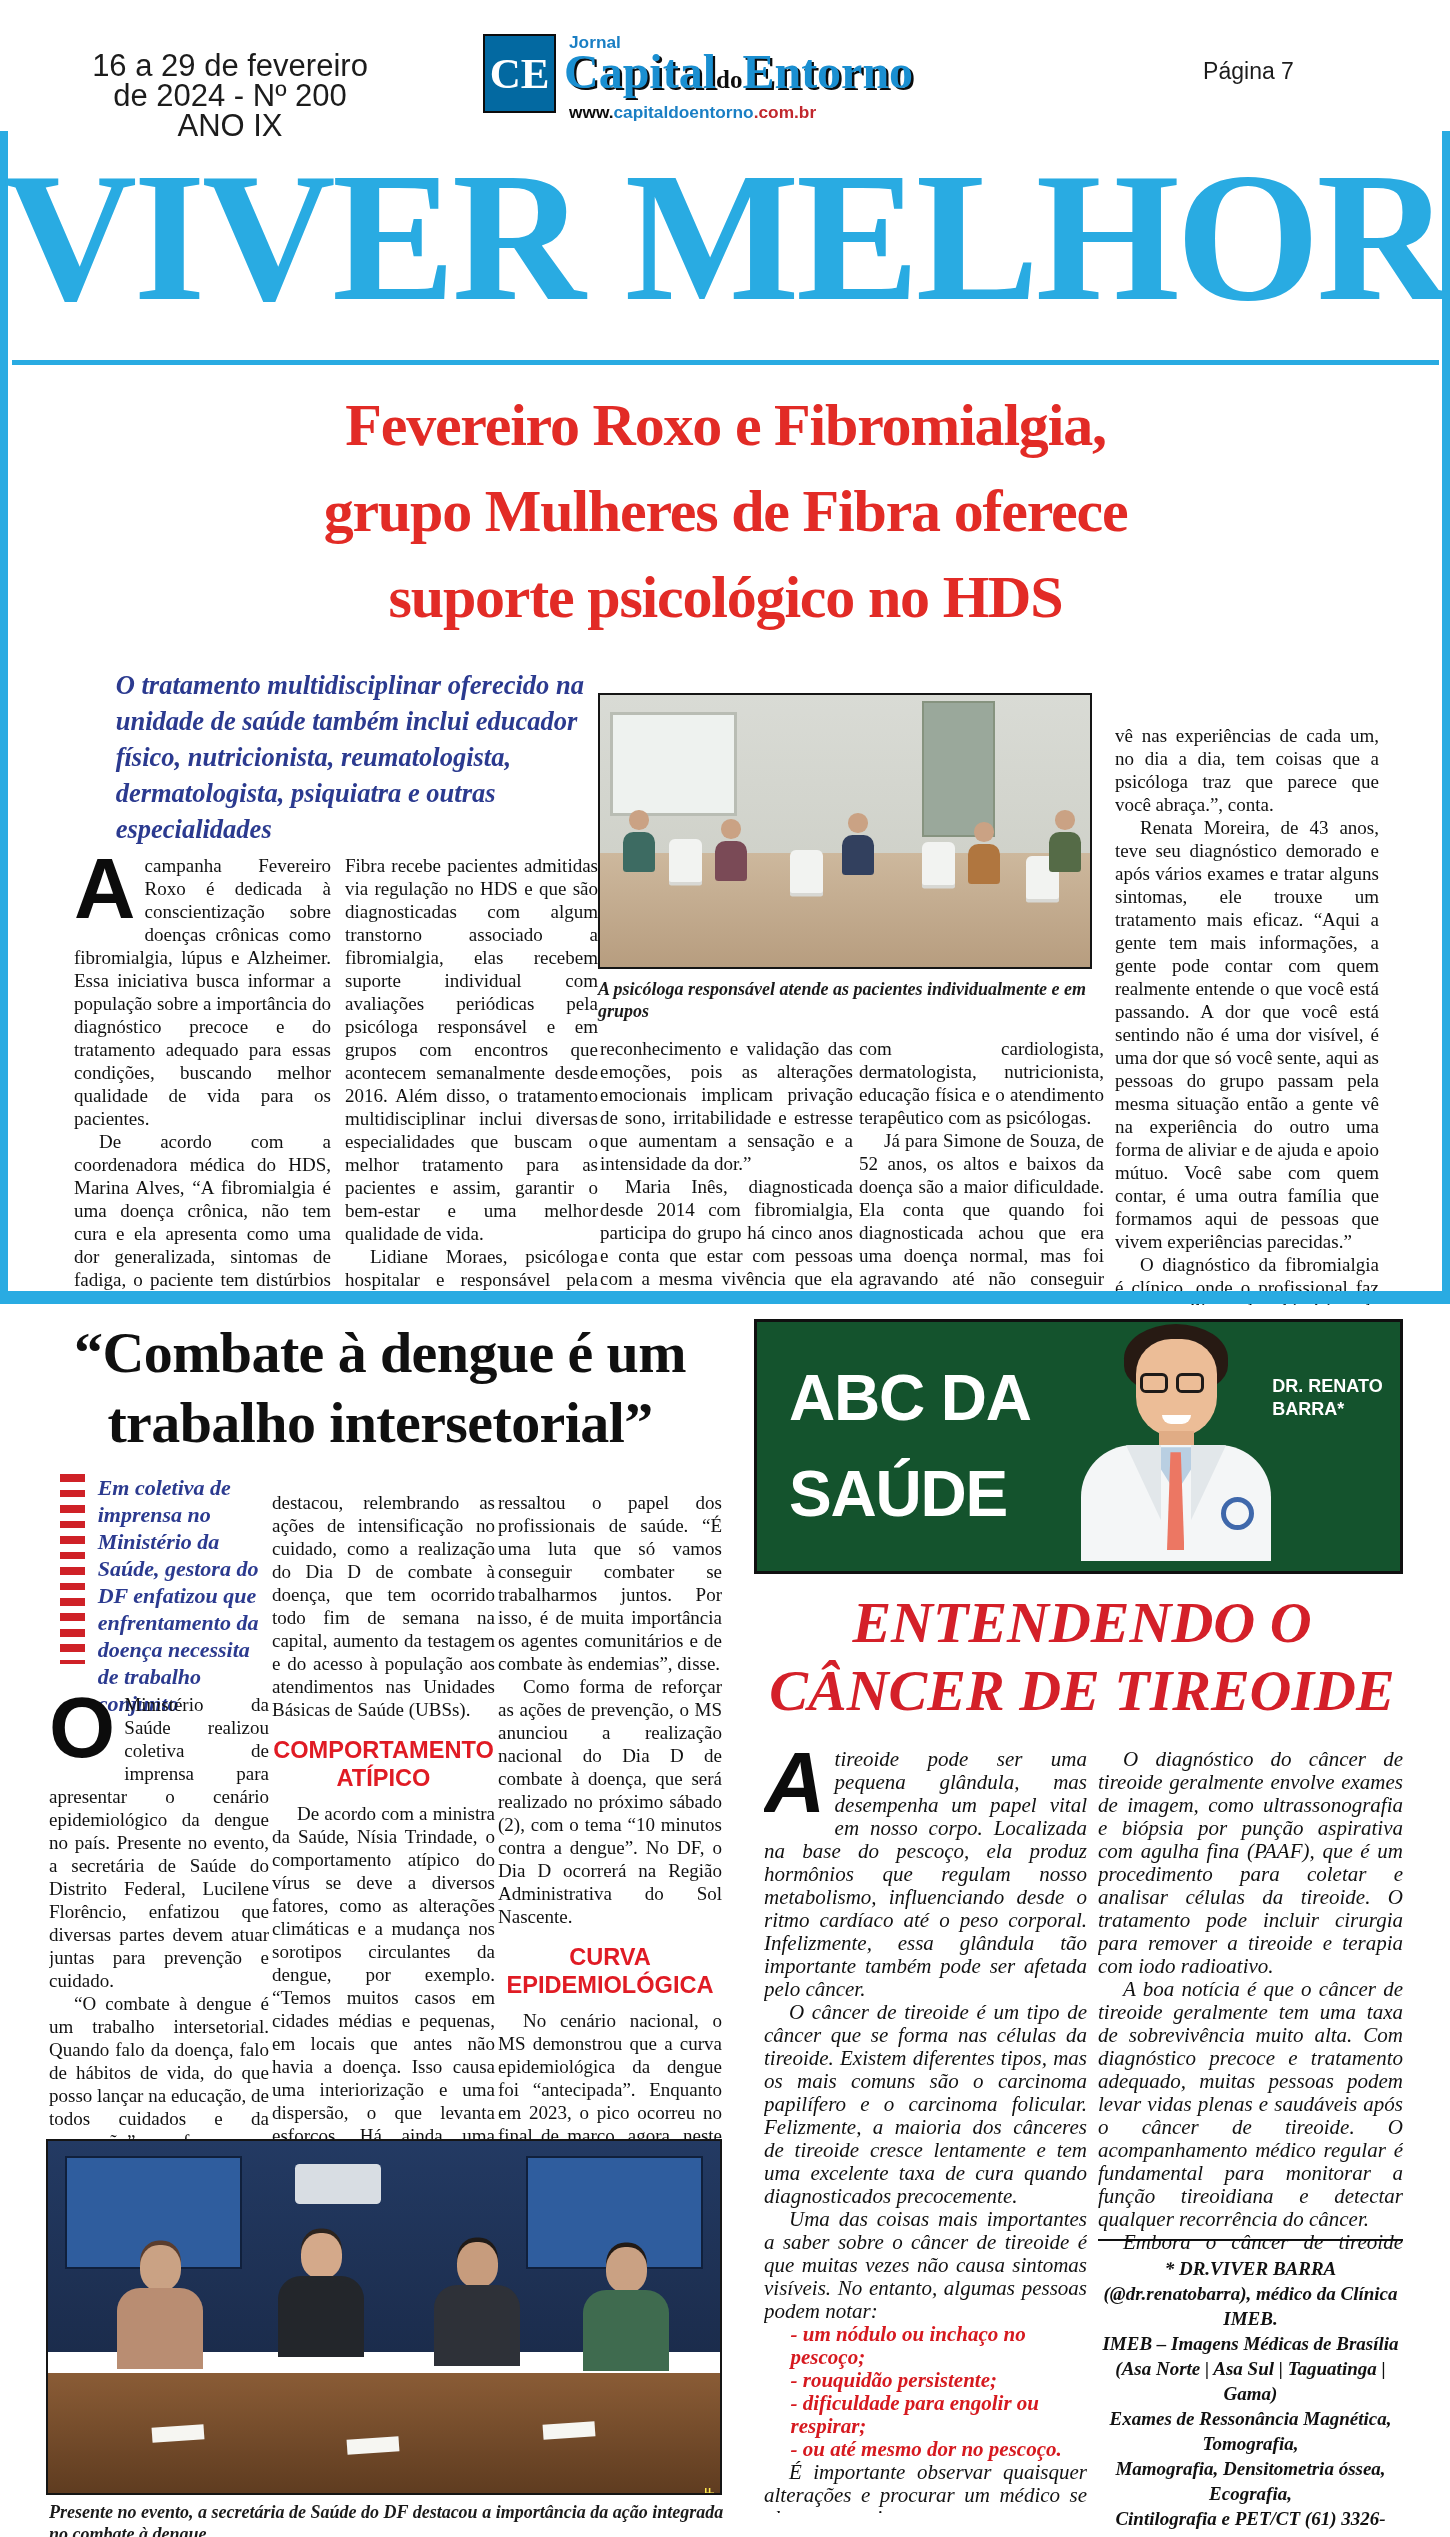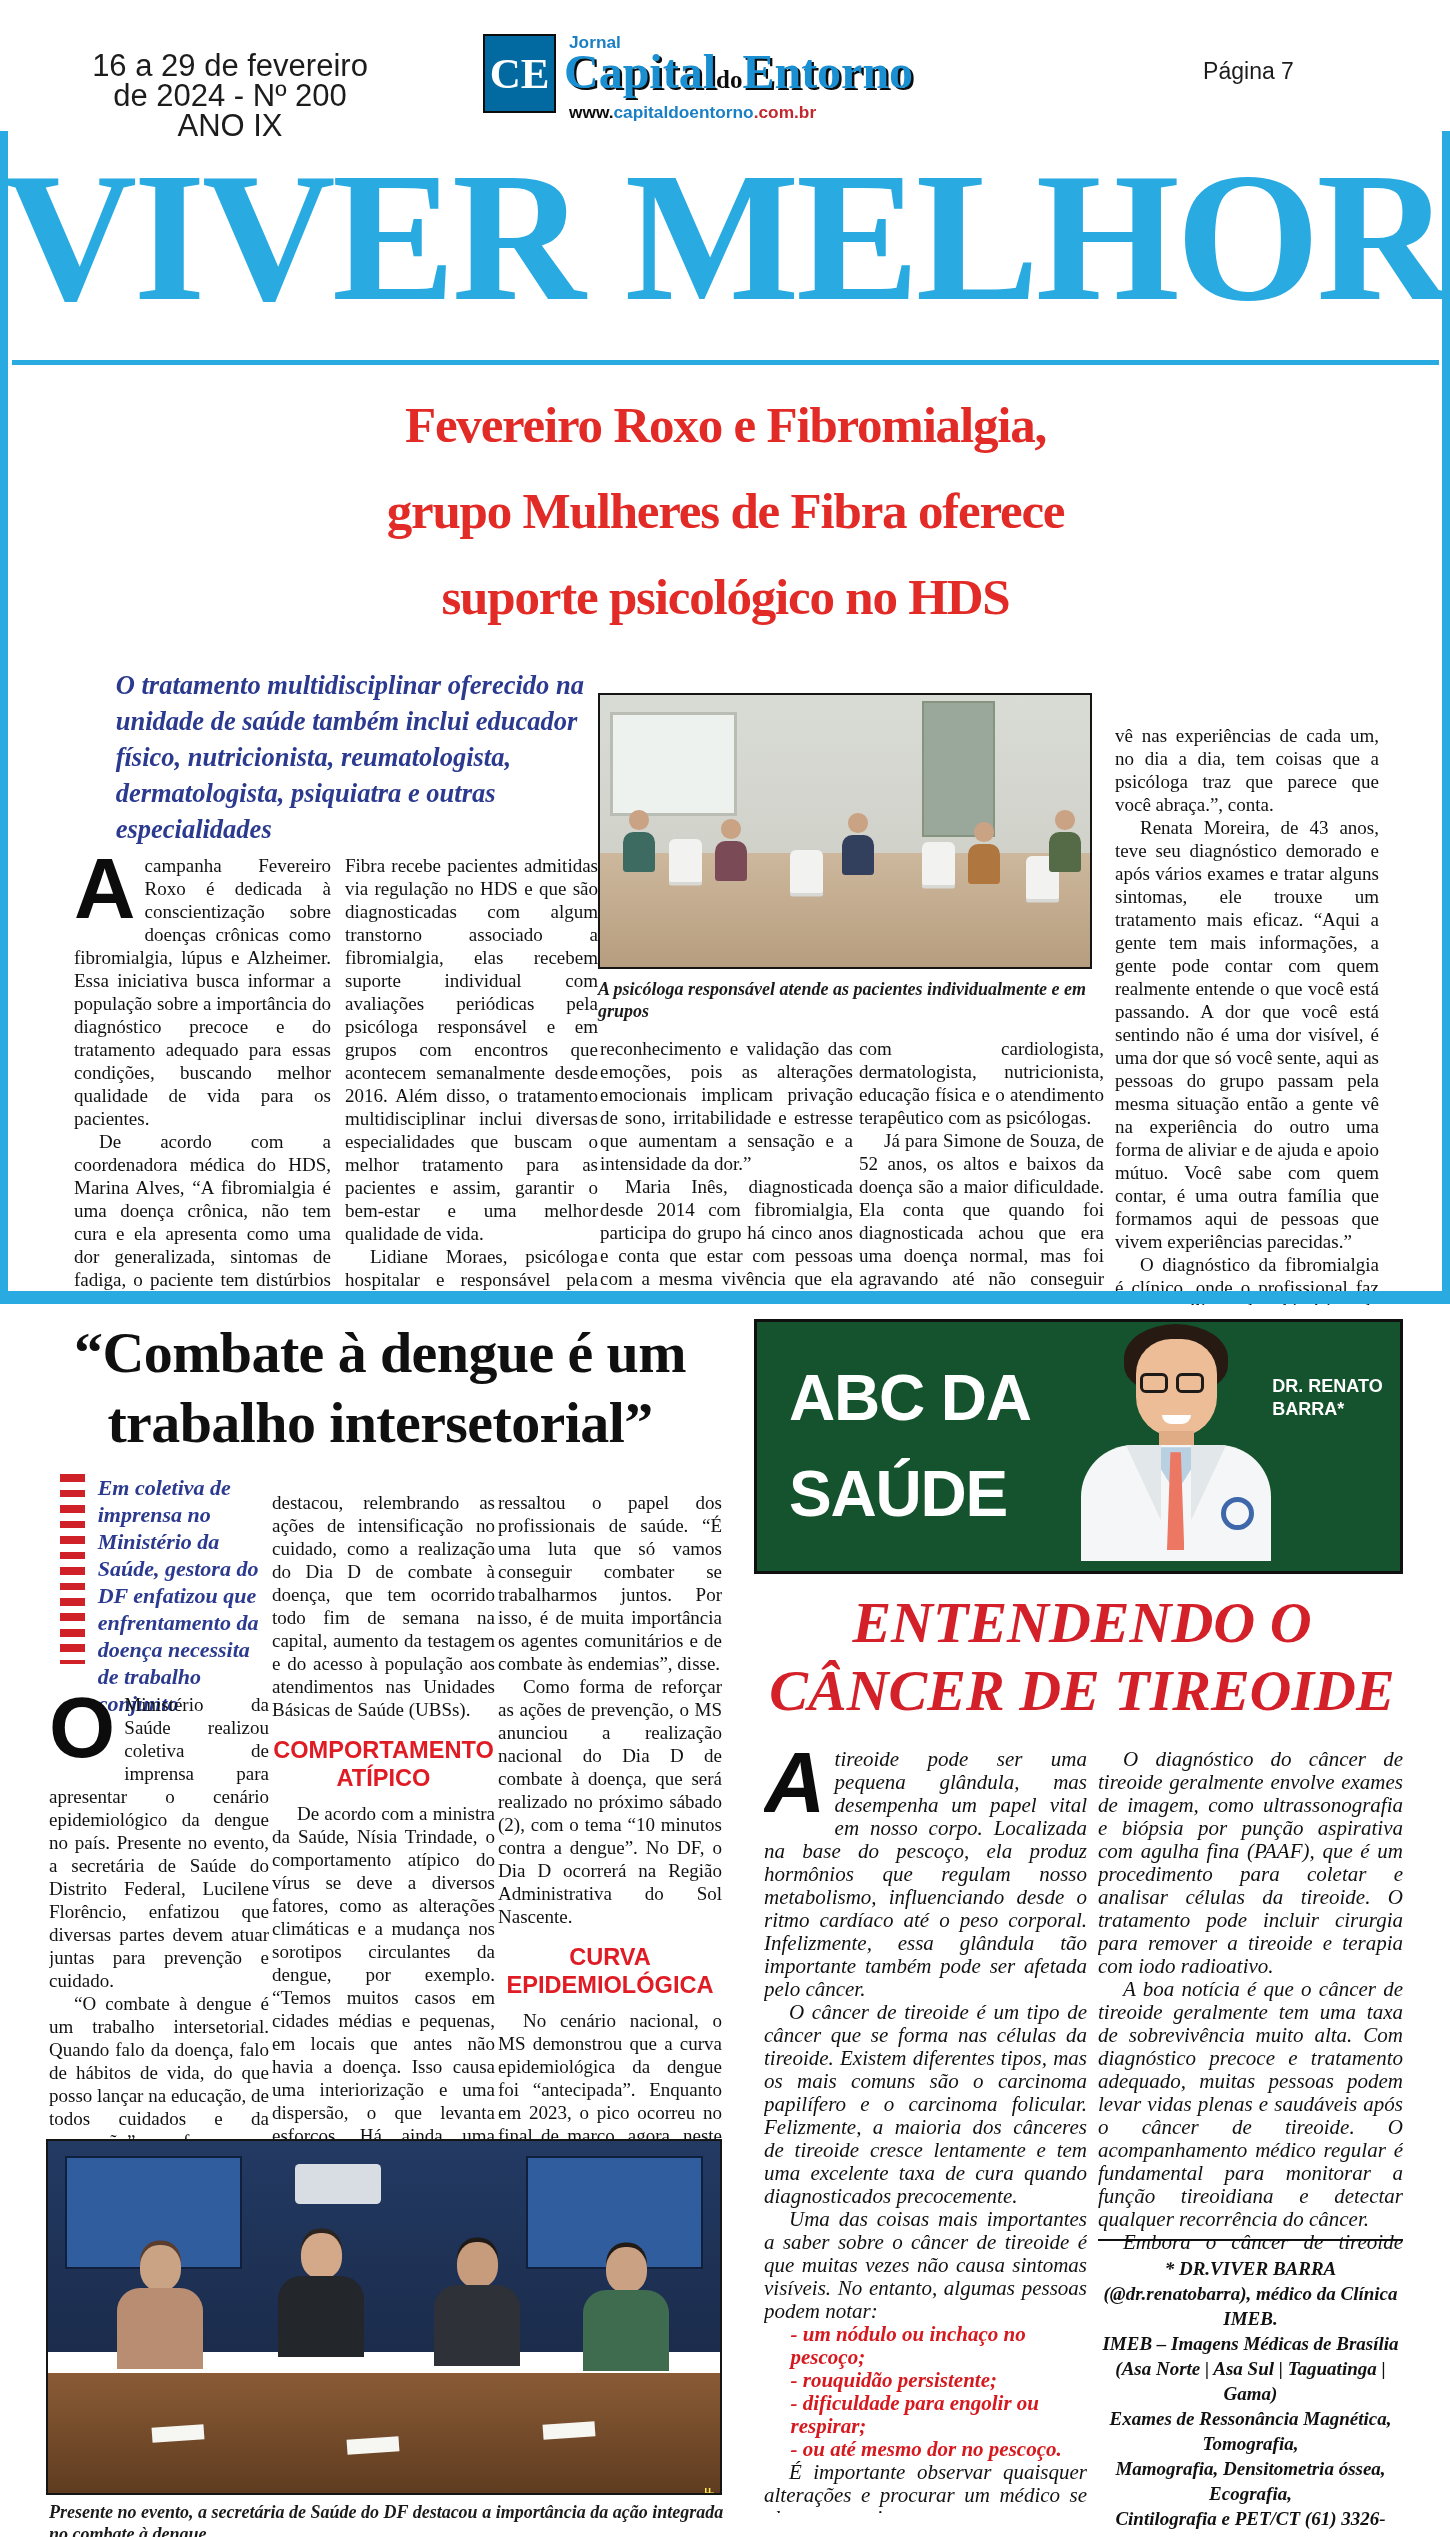--- a/index.html
+++ b/index.html
@@ -24,21 +24,21 @@
   .logo-site{position:absolute;left:86px;top:74px;font-family:"Liberation Sans",sans-serif;font-weight:bold;font-size:17.3px;color:#0c0c0c;}
   .site-mid{color:#1a7fc4;} .site-suf{color:#c1272d;}
 
   
   .edge{top:131px;width:8px;height:1173px;background:#29abe2;}
   .banner{left:0;top:122px;width:1450px;text-align:center;color:#29abe2;
     font-weight:900;font-size:185px;line-height:230px;letter-spacing:-3.5px;}
   .banner-rule{left:11.5px;top:360px;width:1427px;height:5.2px;background:#29abe2;}
 
   .headline1{left:58px;top:382px;width:1335px;text-align:center;color:#e22b26;
-    font-weight:900;font-size:51px;line-height:86px;letter-spacing:-1.2px;}
+    font-weight:900;font-size:60px;line-height:86px;letter-spacing:-1.2px;}
 
   
   .lede{display:flex;}
   .dashes{flex:0 0 25px;background:repeating-linear-gradient(#cf2127 0 7.5px,rgba(0,0,0,0) 7.5px 15.5px);margin-right:12.7px;}
   .lede-text{font-style:italic;font-weight:bold;color:#2b3a8f;}
   .lede1{left:78px;top:682px;width:521px;height:150px;align-items:center;}
   .lede1 .lede-text{font-size:26.5px;line-height:36px;}
   .lede2{left:60px;top:1474px;width:213px;height:190px;}
   .lede2 .lede-text{font-size:22px;line-height:27px;}
 

